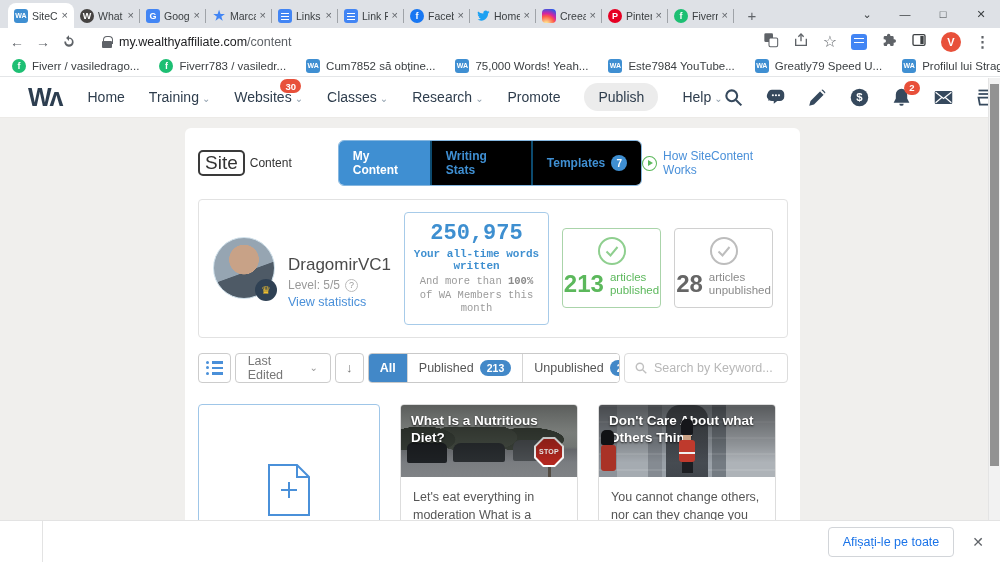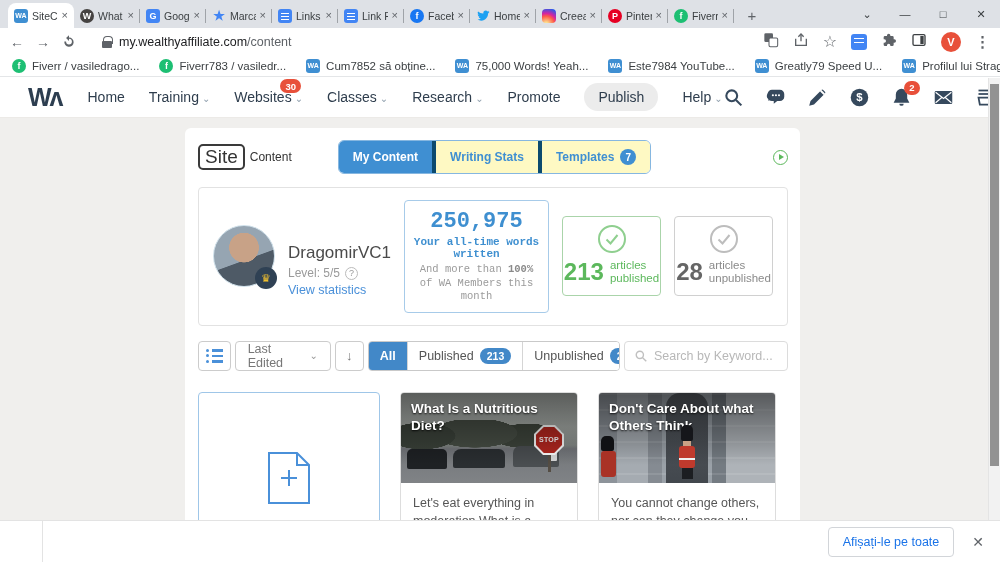--- a/index.html
+++ b/index.html
@@ -66,21 +66,21 @@
 
   
   .content { position:relative; height:402px; background:#f0efed; overflow:hidden; }
   .panel { position:absolute; left:185px; top:10px; width:615px; min-height:420px; background:#fff; border-radius:6px 6px 0 0; padding:12px 12px 0 13px; }
 
   .sc-header { display:flex; align-items:center; }
   .brand { display:flex; align-items:center; cursor:default; }
   .brand .site { border:2px solid #3a3a3a; border-radius:5px; padding:0px 5px; font-size:19px; color:#333; }
   .brand .contentw { font-size:12px; color:#333; margin-left:5px; }
   .sc-tabs { display:flex; border:1px solid #86b7e0; border-radius:6px; overflow:hidden; margin-left:46px; font-size:12px; font-weight:bold; }
-  .sc-tab { padding:8px 14px; color:#3f8fd2; background:#fef9c3; cursor:pointer; display:flex; align-items:center; gap:6px; border-left:4px solid #0c4a6e; }
+  .sc-tab { padding:8px 14px; color:#3f8fd2; background:#000000; cursor:pointer; display:flex; align-items:center; gap:6px; border-left:2px solid #0c4a6e; }
   .sc-tab:first-child { border-left:none; }
   .sc-tab.active { background:#3f8fd2; color:#fff; }
   .sc-badge { width:16px; height:16px; border-radius:50%; background:#3f8fd2; color:#fff; font-size:10px; display:inline-flex; align-items:center; justify-content:center; }
   .how-link { margin-left:auto; display:flex; align-items:center; gap:6px; cursor:pointer; }
   .play-icon { width:15px; height:15px; border:1.5px solid #5cb85c; border-radius:50%; display:flex; align-items:center; justify-content:center; }
   .play-icon::after { content:""; border-left:5px solid #5cb85c; border-top:3.5px solid transparent; border-bottom:3.5px solid transparent; margin-left:1px; }
   .how-text { font-size:12px; color:#4a90d9; }
 
   .profile-box { margin-top:13px; border:1px solid #e2e2e2; border-radius:4px; padding:12px 14px; display:flex; align-items:center; gap:13px; }
   .p-avatar { width:62px; height:62px; border-radius:50%; position:relative; flex:0 0 62px;
@@ -122,21 +122,21 @@
   .seg-badge { background:#4288c8; color:#fff; border-radius:10px; font-size:10.5px; font-weight:bold; padding:2px 7px; }
   .searchbox { margin-left:auto; width:180px; height:30px; border:1px solid #dcdcdc; border-radius:4px; display:flex; align-items:center; gap:6px; padding:0 9px; background:#fff; }
   .searchbox svg { flex:0 0 14px; }
   .searchbox input { border:none; outline:none; width:100%; font-size:12.5px; color:#555; font-family:"Liberation Sans",sans-serif; }
   .searchbox input::placeholder { color:#b8b8b8; }
 
   .grid { margin-top:21px; display:flex; gap:20px; }
   .card-create { width:182px; height:200px; border:1px solid #9fc6e8; border-radius:4px; display:flex; flex-direction:column; align-items:center; justify-content:center; gap:12px; cursor:pointer; background:#fff; }
   .create-label { font-size:13.5px; font-weight:bold; color:#4a90d9; }
   .card { width:178px; height:200px; border:1px solid #ddd; border-radius:4px; overflow:hidden; background:#fff; cursor:pointer; }
-  .card-img { position:relative; height:90px; overflow:hidden; }
+  .card-img { position:relative; height:72px; overflow:hidden; }
   .img-shade { position:absolute; inset:0; background:linear-gradient(180deg, rgba(0,0,0,.5) 0%, rgba(0,0,0,.18) 55%, rgba(0,0,0,0) 80%); }
   .card-title { position:absolute; top:0; left:0; right:0; padding:8px 10px 0; font-size:13.5px; font-weight:bold; color:#fff; line-height:1.25; text-shadow:0 1px 2px rgba(0,0,0,.85); }
   .card-body { padding:11px 12px 0; }
   .excerpt { font-size:12.5px; color:#555; line-height:1.45; }
 
   
   .scene-street { position:absolute; inset:0; background:linear-gradient(180deg,#b6bbb7 0%,#a8ada9 38%,#878c89 58%,#74777b 62%,#808386 100%); }
   .trees { position:absolute; left:0; right:0; top:30%; height:32%;
      background: radial-gradient(ellipse 55px 22px at 12% 55%, #3b423a 0 60%, rgba(0,0,0,0) 61%),
                  radial-gradient(ellipse 70px 24px at 42% 45%, #474e45 0 60%, rgba(0,0,0,0) 61%),
@@ -438,20 +438,21 @@
           <span class="sc-tab">
               <span>Writing Stats</span>
             </span>
           <span class="sc-tab">
               <span>Templates</span>
               <span class="sc-badge">7</span>
             </span>
         </div>
         <div class="how-link">
           <span class="play-icon"></span>
+          <span class="how-text">How SiteContent Works</span>
         </div>
       </div>
 
       <div class="profile-box">
         <div class="p-avatar">
           <span class="p-crown">♛</span>
         </div>
         <div class="p-id">
           <div class="p-name">DragomirVC1</div>
           <div class="p-level">

